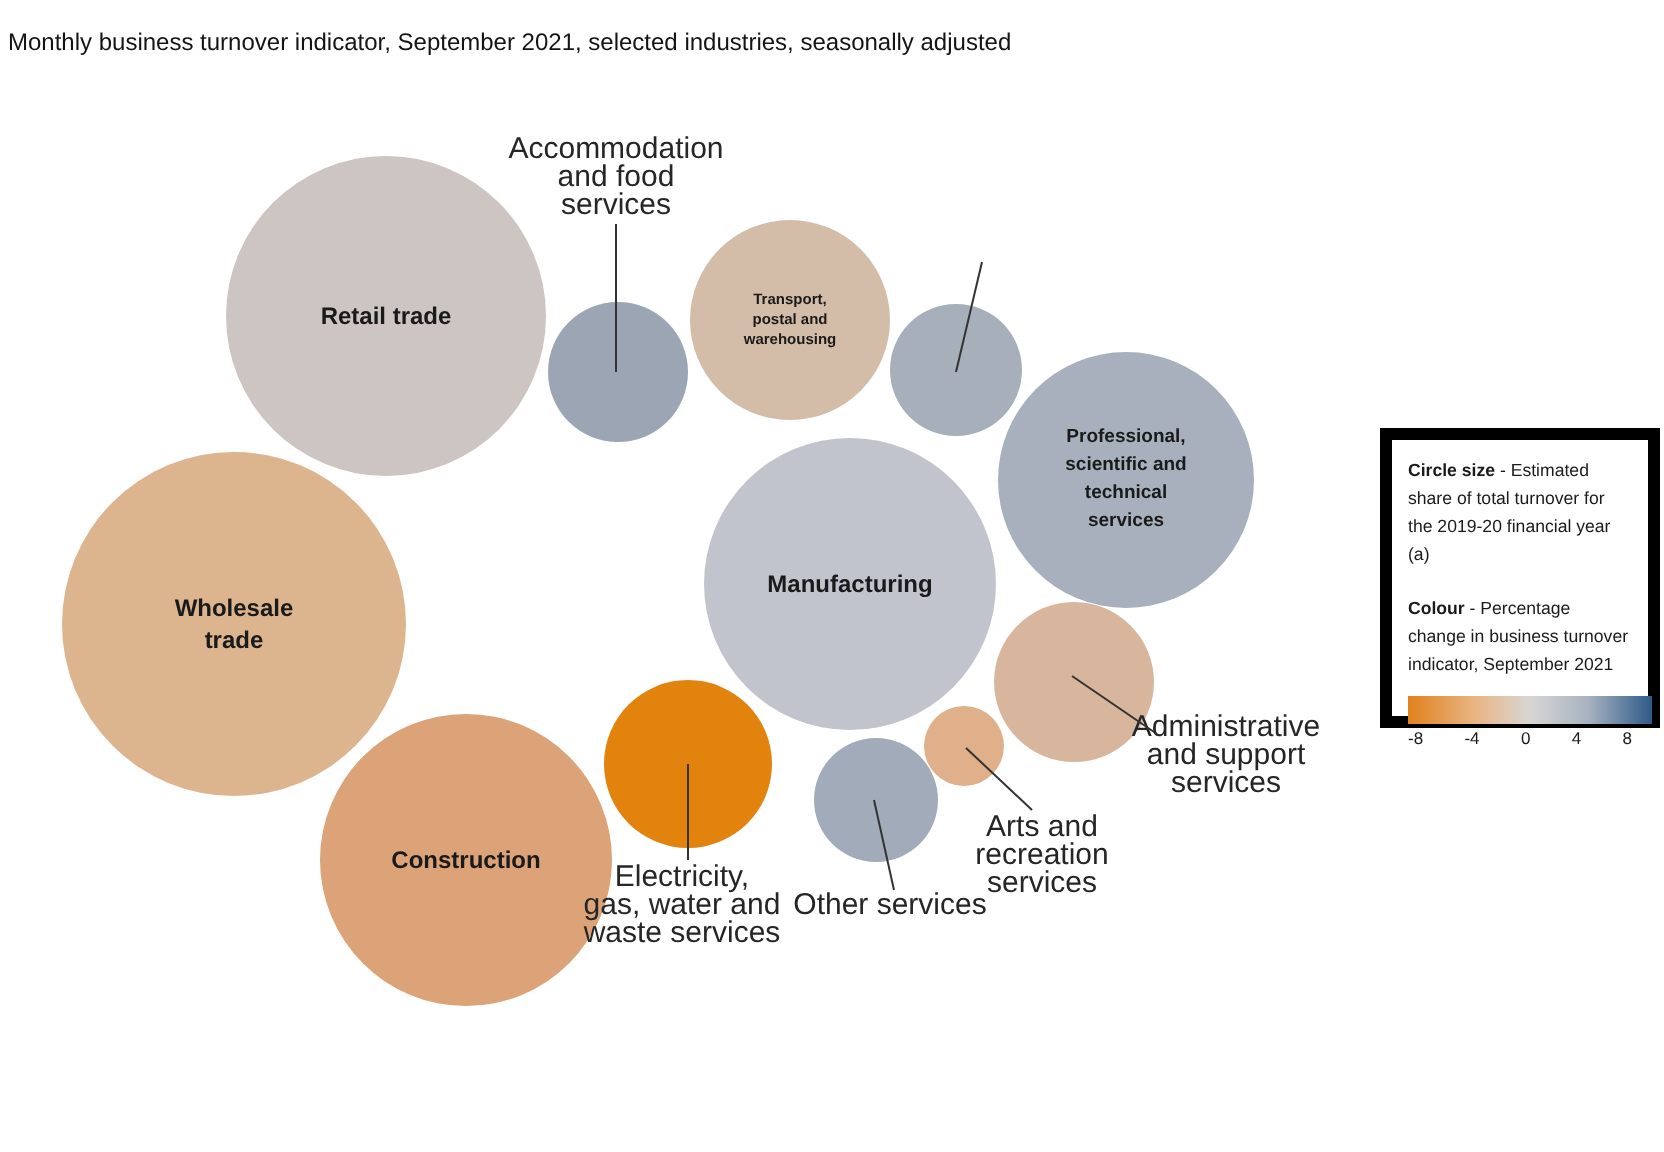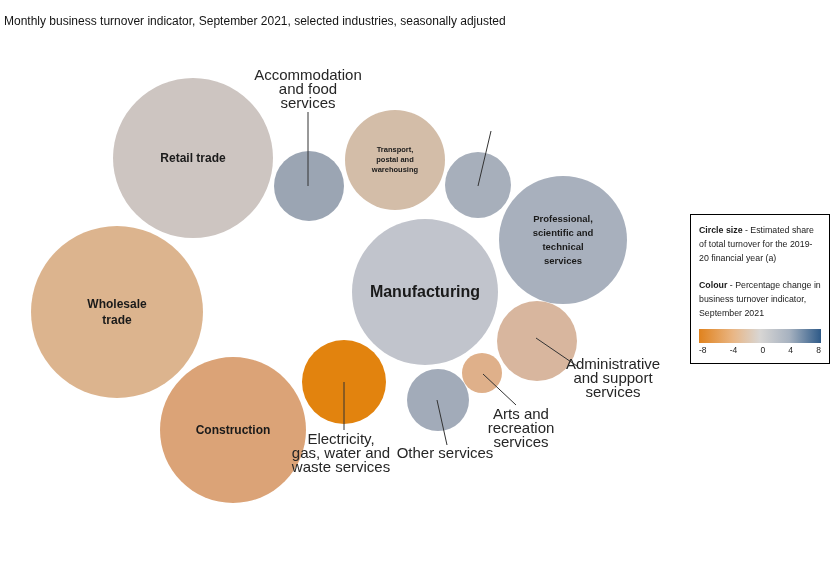--- a/index.html
+++ b/index.html
@@ -6,21 +6,21 @@
   #page{position:relative;width:832px;height:576px;background:#ffffff;overflow:hidden;
         font-family:"Liberation Sans","DejaVu Sans",sans-serif;}
   #chart-title{position:absolute;left:4px;top:14px;font-size:12px;color:#141414;}
   #chart-canvas{position:absolute;left:0;top:0;width:832px;height:576px;}
   .bubble{position:absolute;border-radius:50%;display:flex;align-items:center;justify-content:center;}
   .bubble-label{font-weight:bold;color:#1a1a1a;text-align:center;white-space:nowrap;}
   .ext-label{position:absolute;transform:translateX(-50%);text-align:center;
              font-size:15px;line-height:14px;color:#262626;white-space:nowrap;}
   #leader-lines{position:absolute;left:0;top:0;pointer-events:none;}
   #legend-box{position:absolute;left:690px;top:214px;width:140px;height:150px;
-              border:1px solid #000000;box-sizing:border-box;padding:8px 8px 0 8px;
+              border:6px solid #000000;box-sizing:border-box;padding:8px 8px 0 8px;
               font-size:8.8px;line-height:14px;color:#1a1a1a;background:#fff;}
   .legend-term{font-weight:bold;}
   #legend-gradient{width:122px;height:14px;margin-top:9px;}
   #legend-ticks{display:flex;justify-content:space-between;font-size:8.5px;
                 line-height:12px;margin-top:1px;color:#1a1a1a;}
   #legend-colour-para{margin-top:13px;}
   #footnote{position:absolute;left:28px;top:545px;font-size:8px;color:#1a1a1a;}
 </style>
 </head>
 <body>
@@ -34,21 +34,21 @@
           <div>Retail trade</div>
         </div>
       </div>
       <div class="bubble" style="left: 31px; top: 226px; width: 172px; height: 172px; background: rgb(220, 180, 142);">
         <div class="bubble-label" style="font-size: 12px; line-height: 16px;">
           <div>Wholesale</div>
           <div>trade</div>
         </div>
       </div>
       <div class="bubble" style="left: 352px; top: 219px; width: 146px; height: 146px; background: rgb(193, 196, 204);">
-        <div class="bubble-label" style="font-size: 16px; line-height: 16px;">
+        <div class="bubble-label" style="font-size: 12px; line-height: 16px;">
           <div>Manufacturing</div>
         </div>
       </div>
       <div class="bubble" style="left: 160px; top: 357px; width: 146px; height: 146px; background: rgb(219, 163, 119);">
         <div class="bubble-label" style="font-size: 12px; line-height: 16px;">
           <div>Construction</div>
         </div>
       </div>
       <div class="bubble" style="left: 345px; top: 110px; width: 100px; height: 100px; background: rgb(211, 189, 168);">
         <div class="bubble-label" style="font-size: 7.5px; line-height: 10px;">

